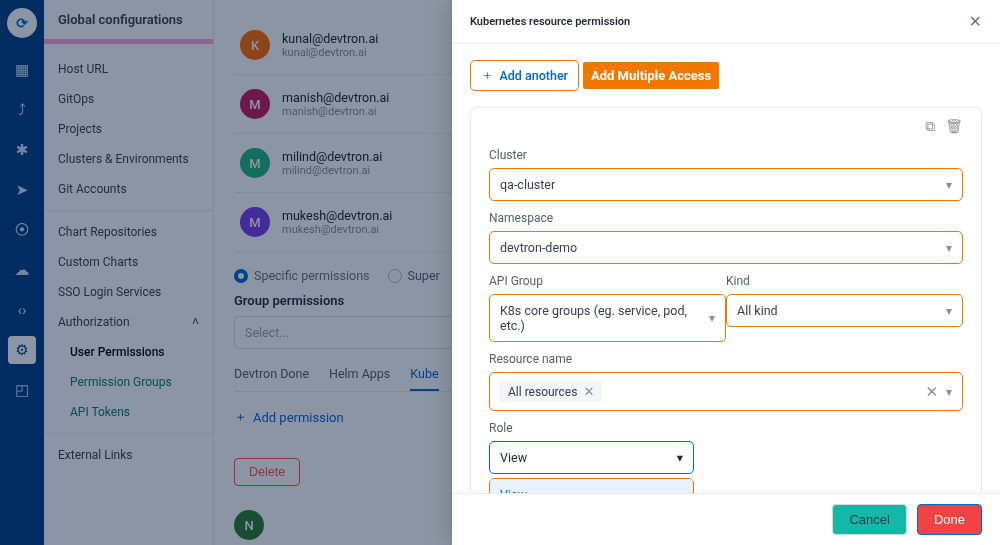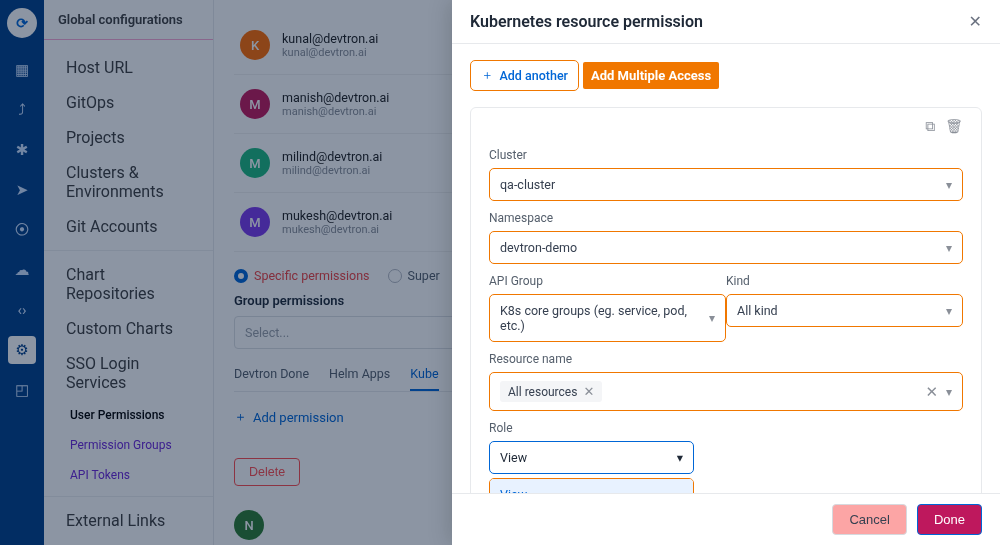--- a/index.html
+++ b/index.html
@@ -60,46 +60,46 @@
     width: 170px;
     border-right: 1px solid #e7e9ec;
     display:flex;
     flex-direction:column;
   }
   .sidebar-title {
     padding: 12px 14px;
     font-weight: 600;
     font-size: 13px;
     color: #404040;
-    border-bottom: 1px solid #f9a8d4;
+    border-bottom: 5px solid #f9a8d4;
   }
   .sidebar-scroll {
     overflow-y: auto;
     padding: 10px 0;
   }
   .sidebar-item {
-    padding: 8px 22px;
-    font-size: 16px;
+    padding: 8px 14px;
+    font-size: 12px;
     color: #404040;
     cursor: pointer;
   }
   .sidebar-item.section {
     display:flex;
     justify-content:space-between;
     align-items:center;
   }
   .sidebar-sep {
     height: 1px;
     background: #eceef1;
     margin: 6px 0;
   }
   .sidebar-sub {
     padding: 8px 14px 8px 26px;
     font-size: 12px;
-    color: #6d28d9;
+    color: #0f766e;
     cursor: pointer;
   }
   .sidebar-sub.active {
     color: #000000;
     font-weight: 500;
   }
 
   .main {
     flex: 1;
     padding: 16px 20px;
@@ -120,21 +120,21 @@
   .av-k{background:#ff6b00;} .av-m1{background:#c2185b;}
   .av-m2{background:#1eb980;} .av-m3{background:#7c3aed;}
   .av-n{background:#2e7d32;}
   .user-email{font-size:12.5px;color:#222;}
   .user-sub{font-size:11px;color:#8a8f98;}
   .perm-header {
     display:flex;align-items:center;gap:18px;color:#8a8f98;
     font-size:12.5px;margin:16px 0 10px;
   }
   .perm-header .radio {
-    display:inline-flex;align-items:center;gap:6px;color:#ef4444;
+    display:inline-flex;align-items:center;gap:6px;color:#737373;
   }
   .perm-header .radio::before{
     content:"";width:14px;height:14px;border:4px solid #0066d6;border-radius:50%;
     box-sizing:border-box;
   }
   .perm-header .radio-off::before{
     content:"";width:14px;height:14px;border:1px solid #b4b9c2;border-radius:50%;
     box-sizing:border-box;background:#fff;
   }
   .perm-header .radio-off{display:inline-flex;align-items:center;gap:6px;color:#56606d;}
@@ -161,21 +161,21 @@
   .panel {
     position:absolute;top:0;right:0;bottom:0;
     width:548px;background:#fff;
     display:flex;flex-direction:column;
     box-shadow:-4px 0 20px rgba(0,0,0,.15);
   }
   .panel-header{
     display:flex;align-items:center;justify-content:space-between;
     padding:12px 18px;border-bottom:1px solid #e7e9ec;
   }
-  .panel-title{font-size:16px;font-weight:600;text-align:center;}
+  .panel-title{font-size:11px;font-weight:600;text-align:center;}
   .close-x{font-size:16px;color:#6b7280;cursor:pointer;}
 
   .panel-body{flex:1;padding:16px 18px;overflow-y:auto;}
 
   .add-row{display:flex;align-items:center;gap:4px;margin-bottom:16px;}
   .add-another{
     display:inline-flex;align-items:center;gap:6px;
     border:1.5px solid #f07700;border-radius:5px;
     padding:6px 10px;color:#0066d6;font-size:12.5px;font-weight:500;
     cursor:pointer;background:#fff;
@@ -225,22 +225,22 @@
   }
   .role-opt.sel{background:#e8f2ff;}
   .role-opt .t{font-size:12.5px;color:#374151;}
   .role-opt.sel .t{color:#0066d6;}
 
   .panel-footer{
     border-top:1px solid #e7e9ec;padding:10px 18px;
     display:flex;justify-content:flex-end;gap:10px;
   }
   .btn{border-radius:4px;padding:7px 16px;font-size:13px;cursor:pointer;}
-  .btn-cancel{background:#fca5a5;border:1px solid #d6d9de;color:#374151;}
-  .btn-done{background:#be185d;border:1px solid #0066d6;color:#fff;}
+  .btn-cancel{background:#14b8a6;border:1px solid #d6d9de;color:#374151;}
+  .btn-done{background:#ef4444;border:1px solid #0066d6;color:#fff;}
 </style>
 </head>
 <body>
 
 <div class="app">
   <div class="iconrail">
     <div class="rail-icon logo">⟳</div>
     <div class="rail-icon">▦</div>
     <div class="rail-icon">⤴</div>
     <div class="rail-icon">✱</div>
@@ -257,20 +257,24 @@
     <div class="sidebar-scroll">
       <div class="sidebar-item">Host URL</div>
       <div class="sidebar-item">GitOps</div>
       <div class="sidebar-item">Projects</div>
       <div class="sidebar-item">Clusters &amp; Environments</div>
       <div class="sidebar-item">Git Accounts</div>
       <div class="sidebar-sep"></div>
       <div class="sidebar-item">Chart Repositories</div>
       <div class="sidebar-item">Custom Charts</div>
       <div class="sidebar-item">SSO Login Services</div>
+      <div class="sidebar-item section">
+        <span>Authorization</span>
+        <span>˄</span>
+      </div>
       <div class="sidebar-sub active">User Permissions</div>
       <div class="sidebar-sub">Permission Groups</div>
       <div class="sidebar-sub">API Tokens</div>
       <div class="sidebar-sep"></div>
       <div class="sidebar-item">External Links</div>
     </div>
   </div>
 
   <div class="main">
     <div class="userlist">

